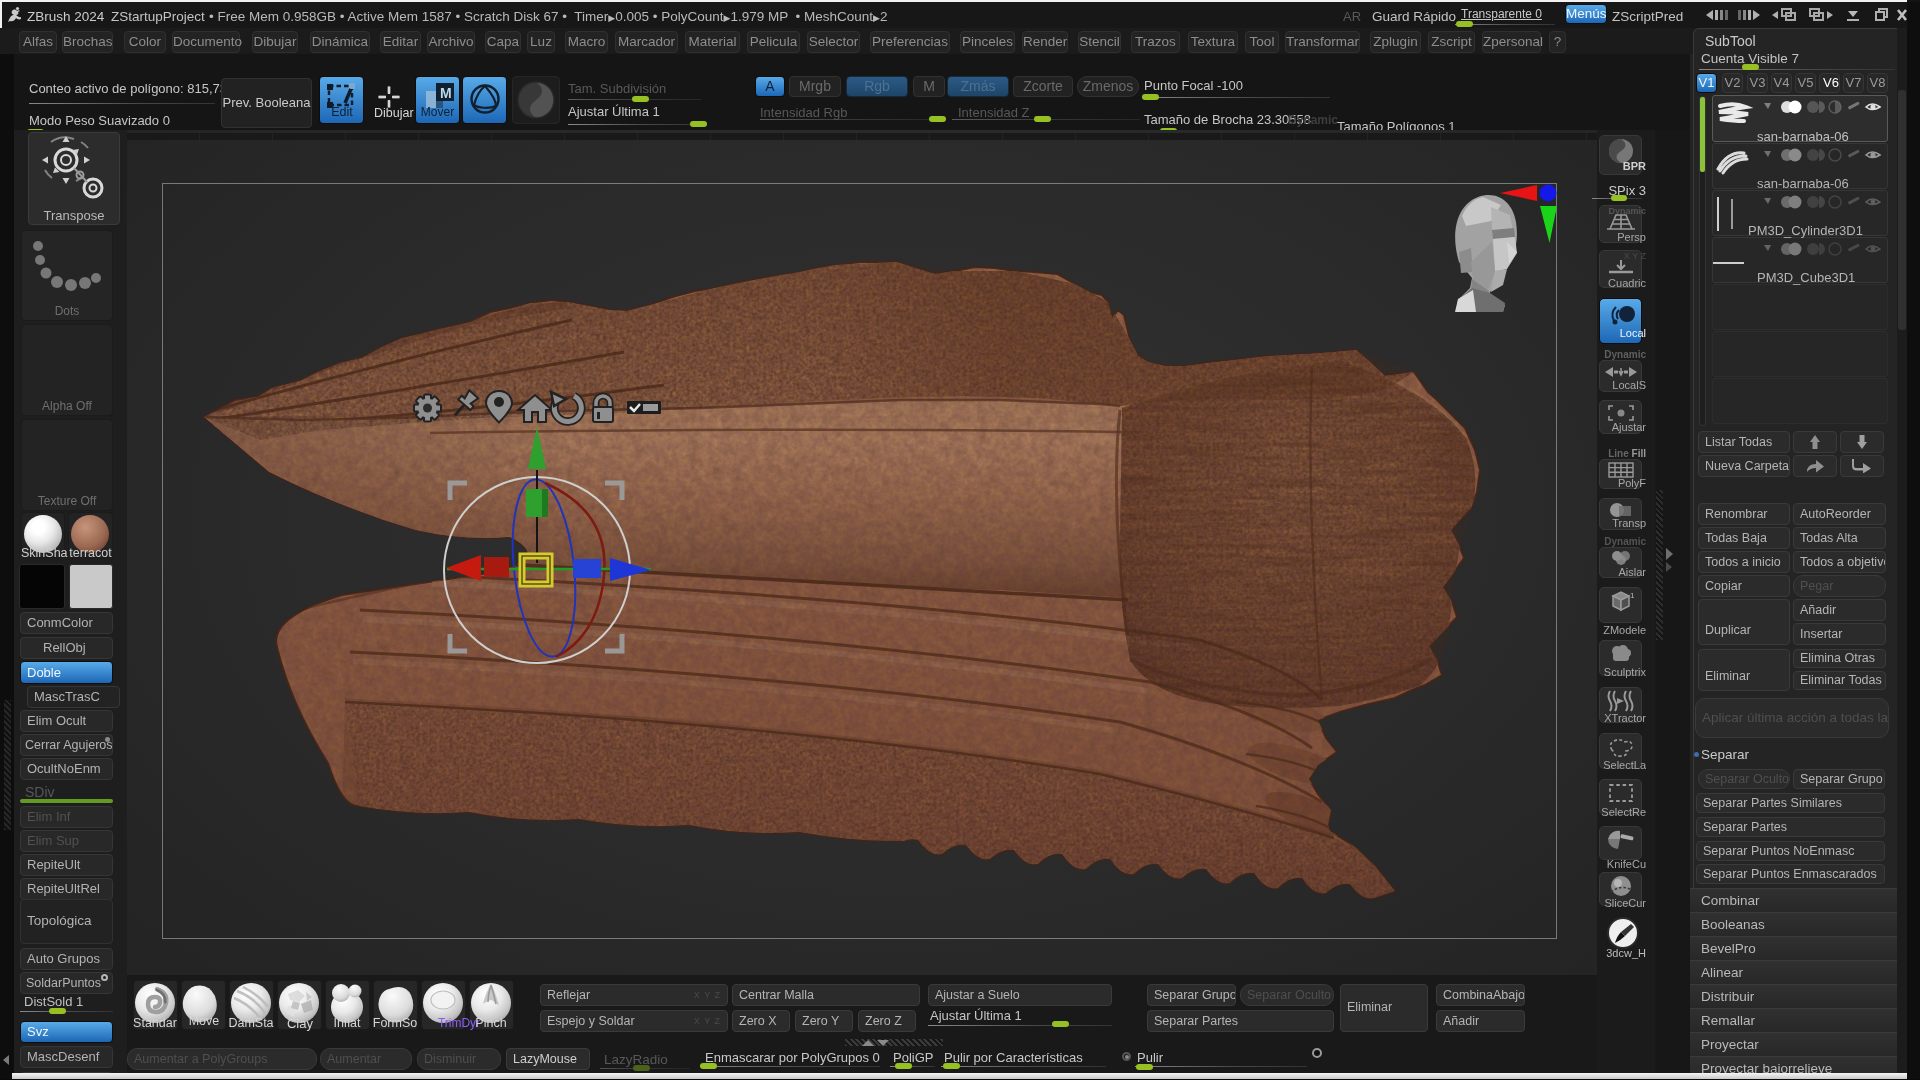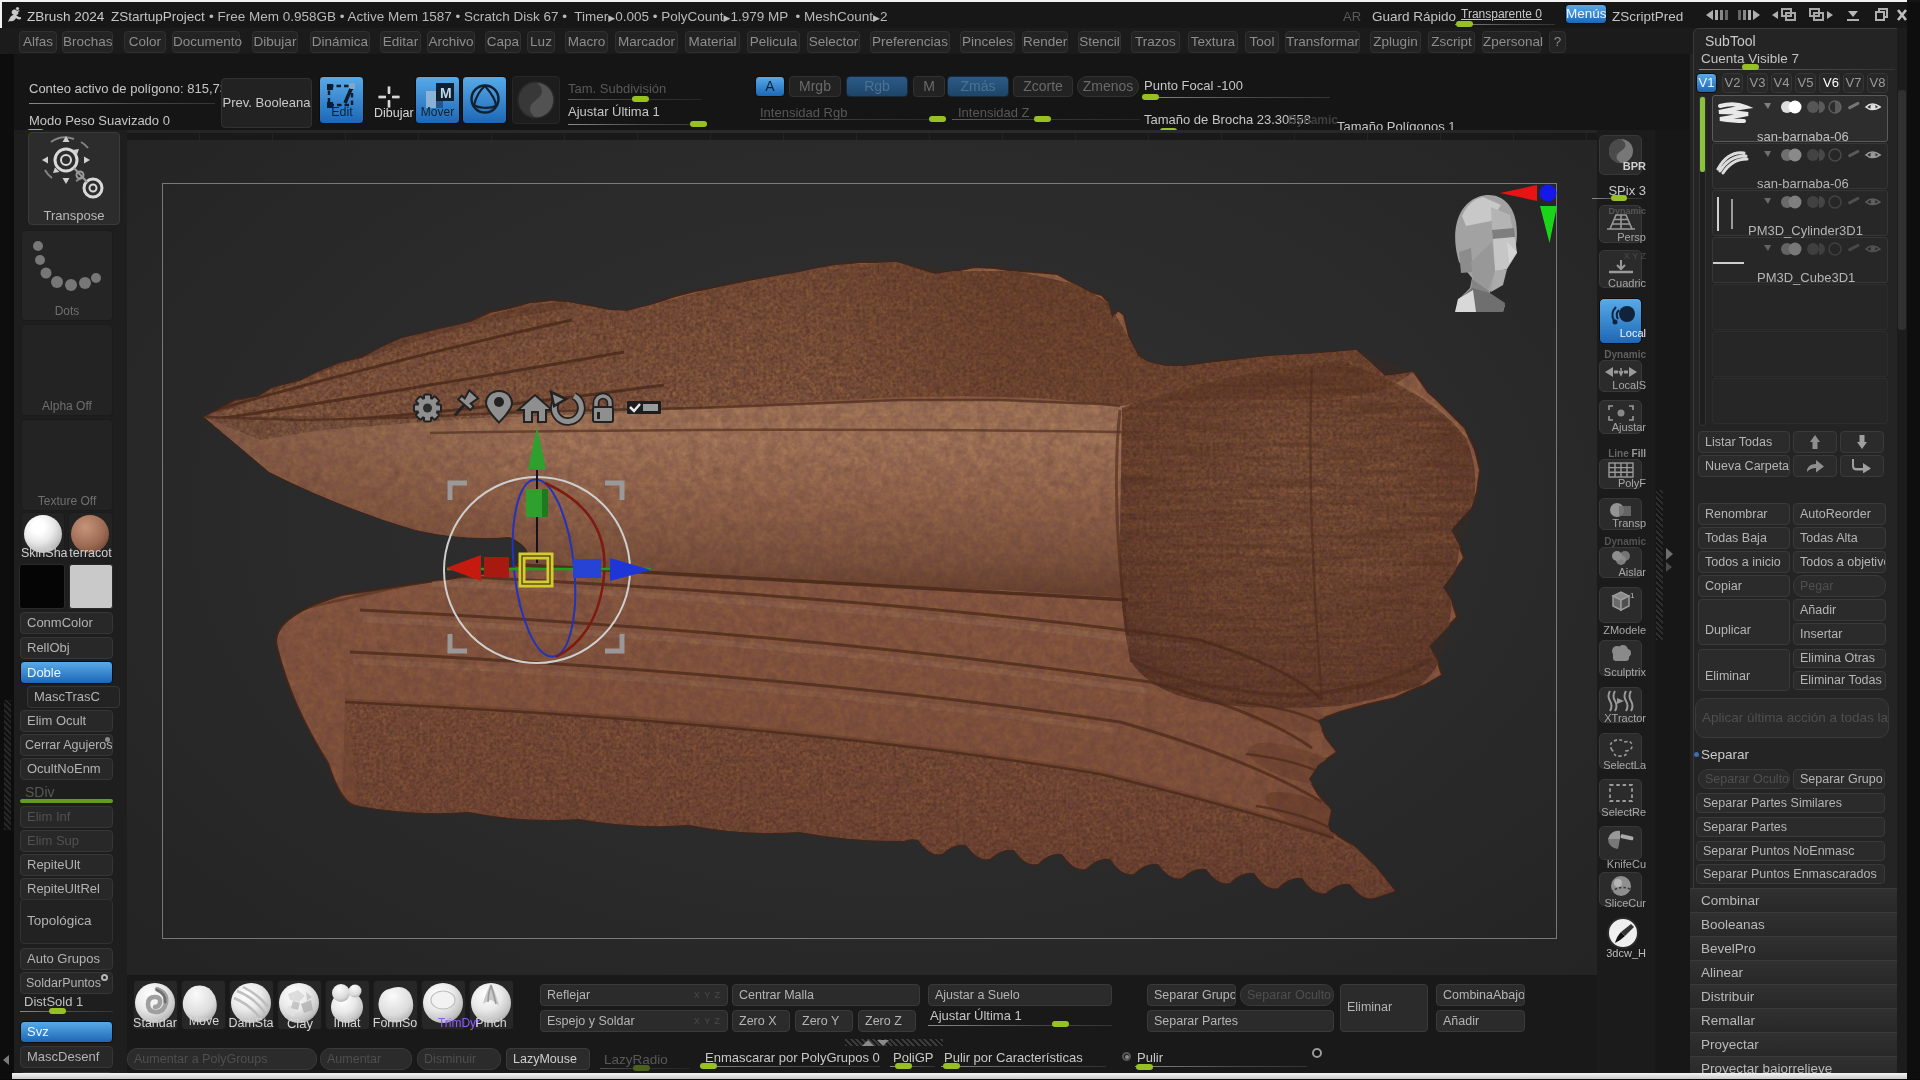--- a/index.html
+++ b/index.html
@@ -241,21 +241,21 @@
 <div class="tile" style="left:68px;top:512px;width:45px;height:46px;background:#232323;"></div>
 <div class="abs" style="left:24px;top:515px;width:38px;height:38px;border-radius:50%;background:radial-gradient(circle at 38% 32%,#ffffff 0 18%,#e8e8e8 45%,#b9b9b9 75%,#8f8f8f);"></div>
 <div class="abs" style="left:71px;top:515px;width:38px;height:38px;border-radius:50%;background:radial-gradient(circle at 38% 32%,#c7937b,#9c6a52 55%,#6f4534 85%);"></div>
 <div class="tlabel" style="left:21px;top:546px;width:44px;color:#cfcfcf;font-size:12.5px;">SkinSha</div>
 <div class="tlabel" style="left:66px;top:546px;width:49px;color:#cfcfcf;font-size:12.5px;">terracot</div>
 
 <div class="abs" style="left:19px;top:564px;width:46px;height:45px;background:#050505;border:1px solid #2a2a2a;border-radius:3px;"></div>
 <div class="abs" style="left:69px;top:564px;width:44px;height:45px;background:#c9c9c9;border:1px solid #2a2a2a;border-radius:3px;"></div>
 
 <div class="btn" style="left:20px;top:612px;width:93px;height:22px;line-height:20px;text-align:left;padding-left:6px;">ConmColor</div>
-<div class="btn" style="left:20px;top:637px;width:93px;height:22px;line-height:20px;text-align:left;padding-left:6px;">RellObj</div>
+<div class="btn" style="left:20px;top:637px;width:93px;height:22px;line-height:20px;text-align:left;padding-left:22px;">RellObj</div>
 <div class="btn blue" style="left:20px;top:661px;width:93px;height:23px;line-height:21px;text-align:left;padding-left:6px;">Doble</div>
 <div class="btn" style="left:27px;top:686px;width:93px;height:22px;line-height:20px;text-align:left;padding-left:6px;background:#232323;">MascTrasC</div>
 <div class="btn" style="left:20px;top:710px;width:93px;height:22px;line-height:20px;text-align:left;padding-left:6px;">Elim Ocult</div>
 <div class="btn" style="left:20px;top:734px;width:93px;height:22px;line-height:20px;text-align:left;padding-left:4px;font-size:12.5px;">Cerrar Agujeros</div>
 <div class="abs" style="left:105px;top:737px;width:5px;height:5px;border-radius:50%;background:#8a8a8a;"></div>
 <div class="btn" style="left:20px;top:758px;width:93px;height:22px;line-height:20px;text-align:left;padding-left:6px;">OcultNoEnm</div>
 <div class="t dim" style="left:25px;top:784px;font-size:14px;">SDiv</div>
 <div class="abs" style="left:20px;top:799px;width:93px;height:4px;border-radius:2px;background:#649b25;"></div>
 <div class="btn dim" style="left:20px;top:806px;width:93px;height:22px;line-height:20px;text-align:left;padding-left:6px;">Elim Inf</div>
 <div class="btn dim" style="left:20px;top:830px;width:93px;height:22px;line-height:20px;text-align:left;padding-left:6px;">Elim Sup</div>

